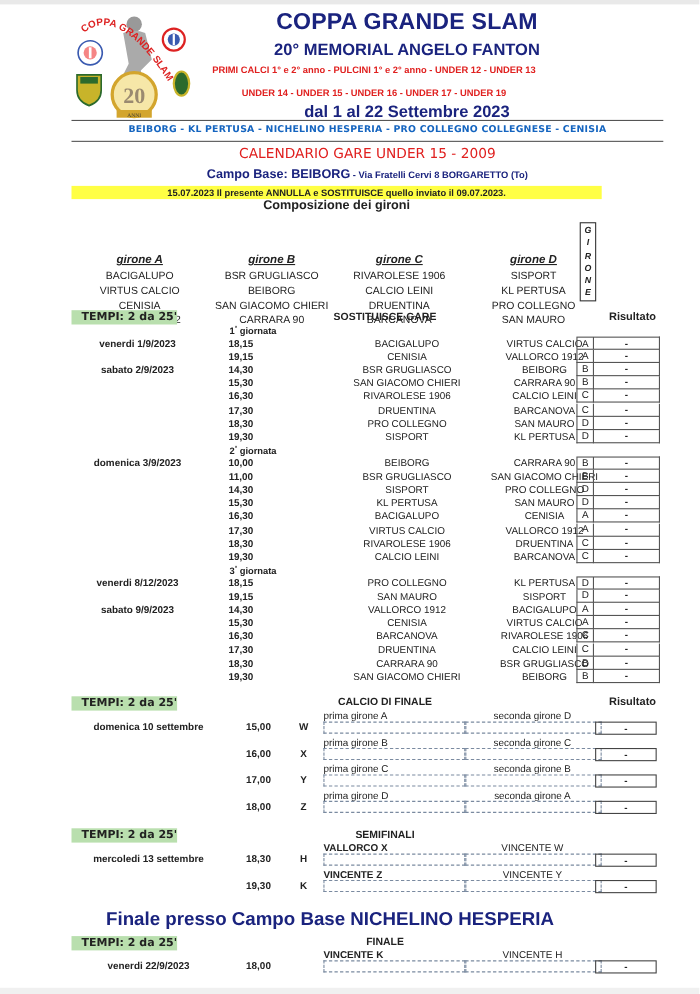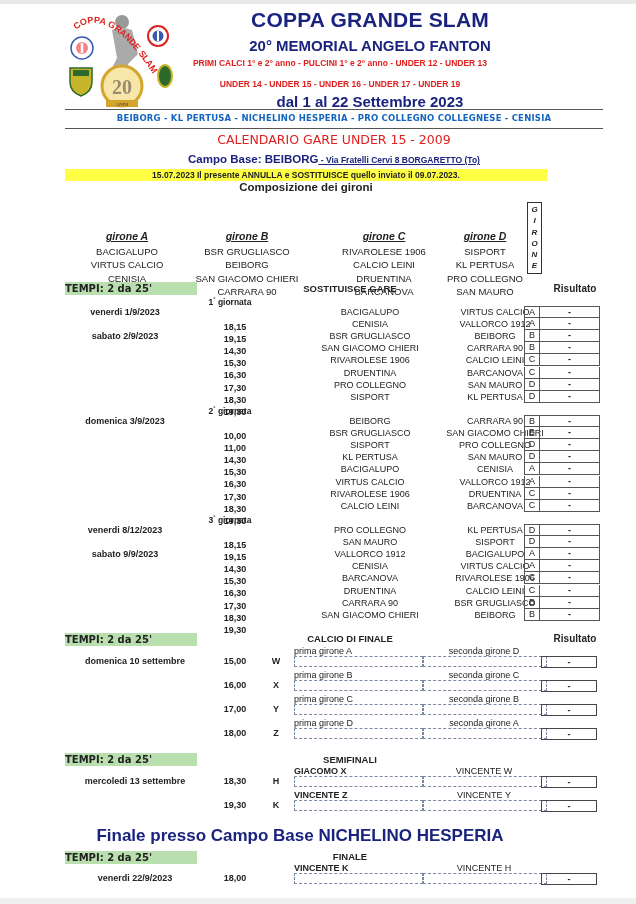--- a/index.html
+++ b/index.html
@@ -11,36 +11,36 @@
   .t1 { top:8px; font-size:21px; letter-spacing:0.2px; }
   .t2 { top:37px; font-size:15px; }
   .red { position:absolute; left:170px; width:340px; text-align:center; color:#e0201f; font-weight:bold; font-size:8.5px; }
   .r1 { top:58px; }
   .r2 { top:79px; }
   .dates { position:absolute; left:180px; width:380px; top:93px; text-align:center; font-weight:bold; color:#1a237e; font-size:15px; }
   .hr { position:absolute; left:65px; width:538px; height:1px; background:#555; }
   .sponsors { position:absolute; left:65px; width:538px; top:113px; text-align:center; color:#1565c0; font-weight:bold; font-size:8.5px; font-family:"DejaVu Sans", sans-serif; letter-spacing:0.2px; }
   .cal-title { position:absolute; left:65px; width:538px; top:132px; text-align:center; color:#e0201f; font-weight:normal; font-size:12.5px; font-family:"DejaVu Sans", sans-serif; }
   .campo { position:absolute; left:65px; width:538px; top:153px; text-align:center; color:#1a237e; font-weight:bold; font-size:11.5px; }
-  .campo small { font-size:8.5px;text-decoration:underline; }
+  .campo small { font-size:8.5px; }
   .yellow { position:absolute; left:65px; top:169px; width:482px; height:12px; background:#ffff44; font-size:8.5px; font-weight:bold; text-align:center; line-height:12px; color:#222; }
   .compos { position:absolute; left:65px; width:482px; top:181px; text-align:center; font-weight:bold; font-size:11.5px; }
   .gcol { position:absolute; top:205px; width:130px; text-align:center; font-size:9.5px; color:#222;margin-top:25px; }
   .gcol .gh { font-weight:bold; font-style:italic; text-decoration:underline; font-size:10.5px; margin-bottom:1px; }
   .gcol div { line-height:13.5px; }
   .girone-v { position:absolute; left:527px; top:202px; width:15px; height:72px; border:1px solid #333; font-size:8px; font-weight:bold; font-style:italic; text-align:center; line-height:11.3px; padding-top:1px; }
-  .tempi { position:absolute; left:65px; width:132px; height:13px; background:#b9dfae; font-weight:bold; font-size:10px; text-align:left; line-height:13px; font-family:"DejaVu Sans", sans-serif; }
+  .tempi { position:absolute; left:65px; width:96px; height:13px; background:#b9dfae; font-weight:bold; font-size:10px; text-align:right; line-height:13px; font-family:"DejaVu Sans", sans-serif; }
   .hdr { position:absolute; font-weight:bold; font-size:9.5px; text-align:center; }
   .risultato { position:absolute; left:540px; width:70px; font-weight:bold; font-size:10px; text-align:center; }
   .giornata { position:absolute; left:205px; width:50px; font-weight:bold; font-size:8.5px; text-align:center; }
   .giornata sup { font-size:5.5px; }
   .row { position:absolute; left:60px; width:540px; height:14.2px; font-size:9px; }
   .row span { position:absolute; top:1px; text-align:center; }
   .row .day { left:0; width:130px; font-weight:bold; }
-  .row .time { left:150px; width:50px; font-weight:bold;margin-top:15px; }
+  .row .time { left:134px; width:50px; font-weight:bold; }
   .row .home { left:240px; width:140px; }
   .row .away { left:365px; width:140px; }
   .row .grp { left:464px; width:16px; height:14.2px; top:0; border:1px solid #555; border-top:none; line-height:13px; }
   .row .res { left:480px; width:60px; height:14.2px; top:0; border:1px solid #555; border-left:none; border-top:none; line-height:13px; font-weight:bold; }
   .row.first .grp, .row.first .res { border-top:1px solid #555; }
   .ko-row { position:absolute; left:60px; width:560px; height:22px; font-size:9px; }
   .ko-row span { position:absolute; }
   .ko-row .day { left:0; width:150px; top:10px; text-align:center; font-weight:bold; }
   .ko-row .time { left:150px; width:50px; top:10px; text-align:center; font-weight:bold; }
   .ko-row .code { left:208px; width:16px; top:10px; text-align:center; font-weight:bold; }
@@ -116,21 +116,21 @@
       <div>CENISIA</div>
       <div>VALLORCO 1912</div>
     </div>
     <div class="gcol" style="left: 182px;">
       <div class="gh">girone B</div>
       <div>BSR GRUGLIASCO</div>
       <div>BEIBORG</div>
       <div>SAN GIACOMO CHIERI</div>
       <div>CARRARA 90</div>
     </div>
-    <div class="gcol" style="left: 319px;">
+    <div class="gcol" style="left: 298px;">
       <div class="gh">girone C</div>
       <div>RIVAROLESE 1906</div>
       <div>CALCIO LEINI</div>
       <div>DRUENTINA</div>
       <div>BARCANOVA</div>
     </div>
     <div class="gcol" style="left: 420px;">
       <div class="gh">girone D</div>
       <div>SISPORT</div>
       <div>KL PERTUSA</div>
@@ -394,21 +394,21 @@
     </div>
   </div>
 
 <div class="tempi" style="top:753px">TEMPI: 2 da 25'</div>
 <div class="hdr" style="left:280px;width:140px;top:754px">SEMIFINALI</div>
 <div id="sf">
     <div class="ko-row" style="top: 766px;">
       <span class="day">mercoledi 13 settembre</span>
       <span class="time">18,30</span>
       <span class="code">H</span>
-      <span class="lbl1">GIACOMO  X</span>
+      <span class="lbl1">VALLORCO  X</span>
       <span class="lbl2">VINCENTE  W</span>
       <span class="box1"></span>
       <span class="box2"></span>
       <span class="resbox">-</span>
     </div>
     <div class="ko-row" style="top: 790px;">
       <span class="day"></span>
       <span class="time">19,30</span>
       <span class="code">K</span>
       <span class="lbl1">VINCENTE  Z</span>

